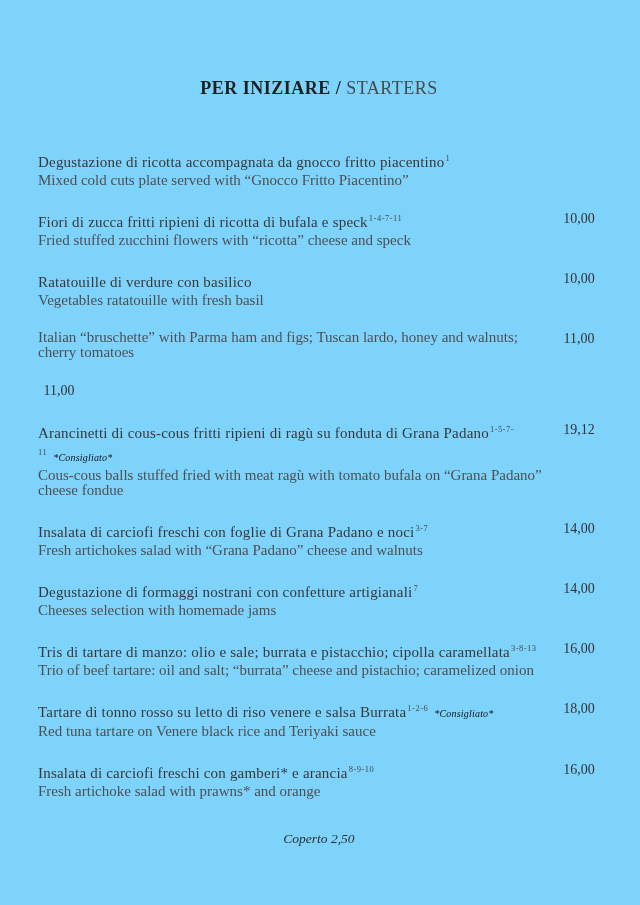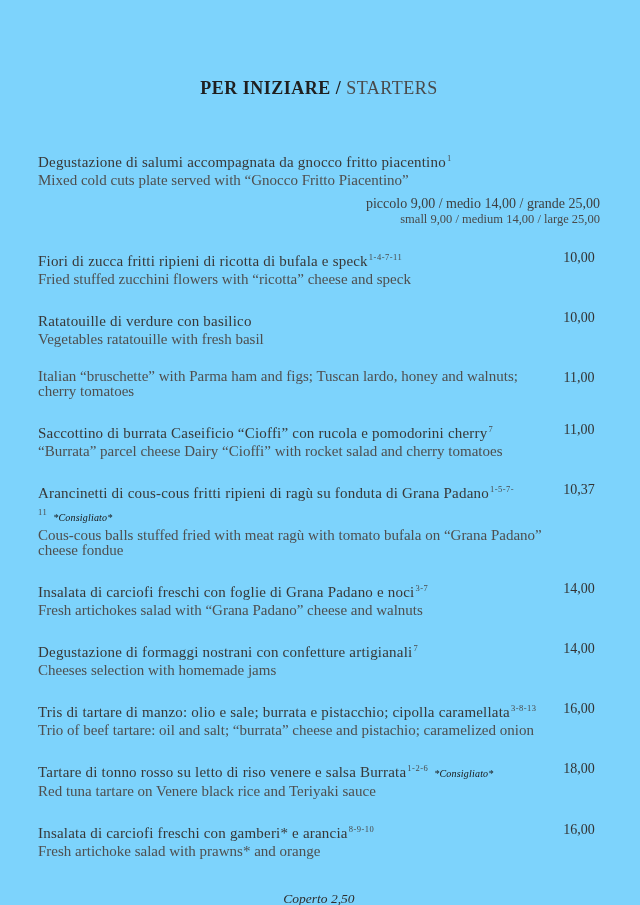--- a/index.html
+++ b/index.html
@@ -86,30 +86,26 @@
 <body>
 
 <div class="page">
 
   <div class="header">
     <span class="t-it">PER INIZIARE / </span><span class="t-en">STARTERS</span>
   </div>
 
   <div class="row">
     <div class="left">
-      <div class="title"><span>Degustazione di salumi accompagnata da gnocco fritto piacentino</span><span class="sup">1</span></div>
+      <div class="title"><span>Degustazione di ricotta accompagnata da gnocco fritto piacentino</span><span class="sup">1</span></div>
       <div class="desc">Mixed cold cuts plate served with “Gnocco Fritto Piacentino”</div>
     </div>
     <div class="price"></div>
   </div>
 
-  <div class="sizes">
-    <div class="sz-it">piccolo 9,00 / medio 14,00 / grande 25,00</div>
-    <div class="sz-en">small 9,00 / medium 14,00 / large 25,00</div>
-  </div>
 
   <div class="row">
     <div class="left">
       <div class="title"><span>Fiori di zucca fritti ripieni di ricotta di bufala e speck</span><span class="sup">1-4-7-11</span></div>
       <div class="desc">Fried stuffed zucchini flowers with “ricotta” cheese and speck</div>
     </div>
     <div class="price">10,00</div>
   </div>
 
   <div class="row">
@@ -121,33 +117,29 @@
   </div>
 
   <div class="row">
     <div class="left">
       <div class="desc">Italian “bruschette” with Parma ham and figs; Tuscan lardo, honey and walnuts; cherry tomatoes</div>
     </div>
     <div class="price">11,00</div>
   </div>
 
   <div class="row">
-    <div class="left">
-      <div class="title"><span>Saccottino di burrata Caseificio “Cioffi” con rucola e pomodorini cherry</span><span class="sup">7</span></div>
-      <div class="desc">“Burrata” parcel cheese Dairy “Cioffi” with rocket salad and cherry tomatoes</div>
-    </div>
     <div class="price">11,00</div>
   </div>
 
   <div class="row">
     <div class="left">
       <div class="title"><span>Arancinetti di cous-cous fritti ripieni di ragù su fonduta di Grana Padano</span><span class="sup">1-5-7-11</span><span class="badge">*Consigliato*</span></div>
       <div class="desc">Cous-cous balls stuffed fried with meat ragù with tomato bufala on “Grana Padano” cheese fondue</div>
     </div>
-    <div class="price">10,37</div>
+    <div class="price">19,12</div>
   </div>
 
   <div class="row">
     <div class="left">
       <div class="title"><span>Insalata di carciofi freschi con foglie di Grana Padano e noci</span><span class="sup">3-7</span></div>
       <div class="desc">Fresh artichokes salad with “Grana Padano” cheese and walnuts</div>
     </div>
     <div class="price">14,00</div>
   </div>
 

